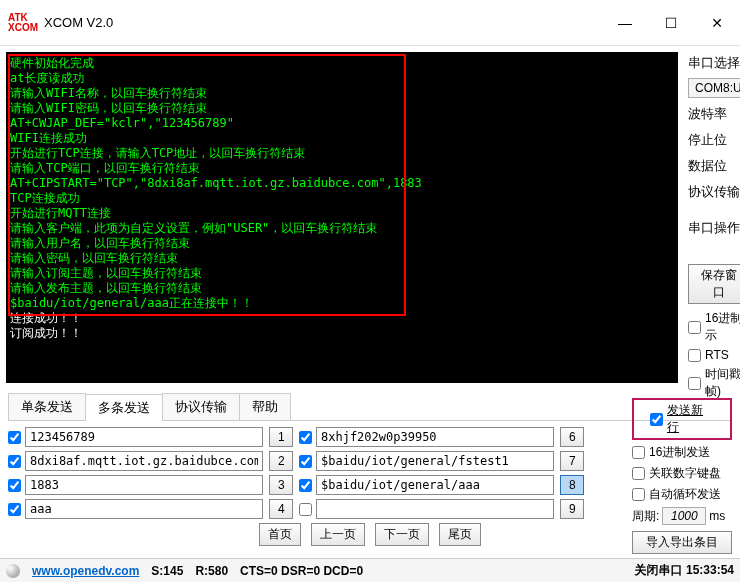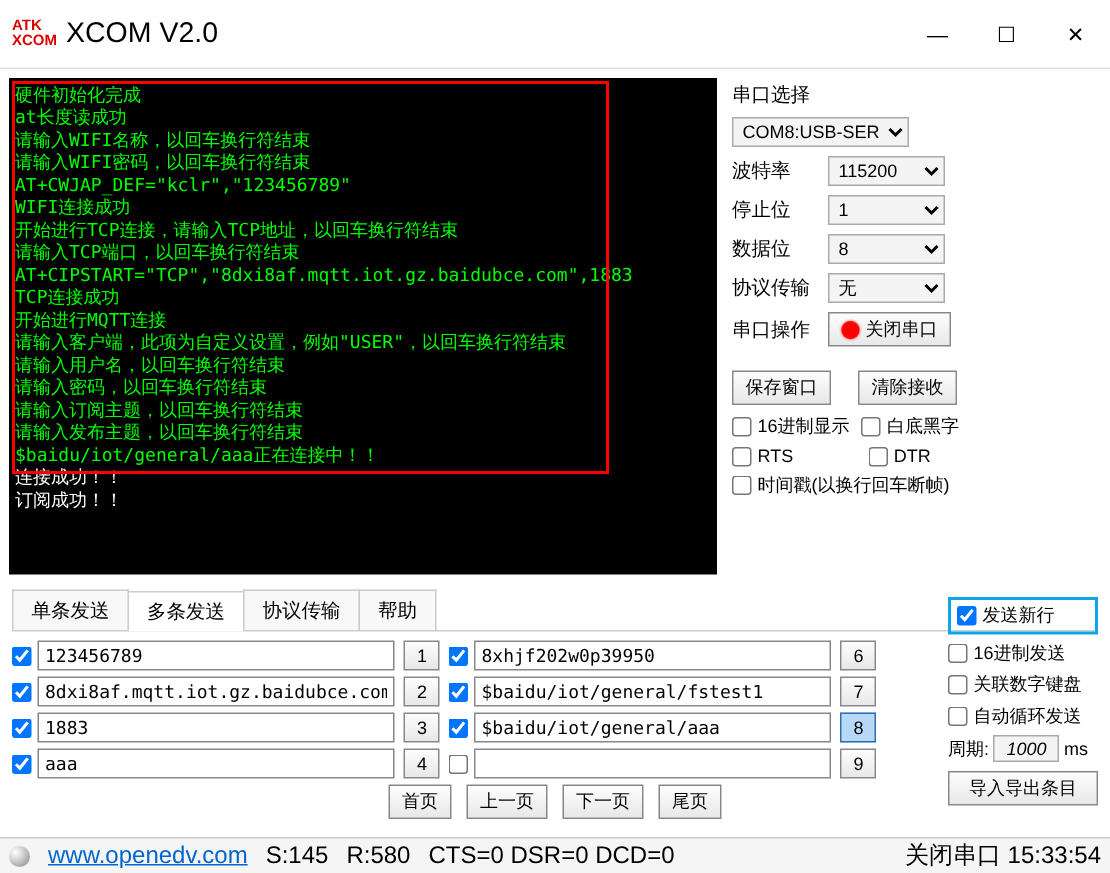--- a/index.html
+++ b/index.html
@@ -1,24 +1,24 @@
 <!DOCTYPE html>
 <html><head>
 <meta charset="utf-8">
 <style>
 * { box-sizing: border-box; margin: 0; padding: 0; }
 body { font-family: "Microsoft YaHei", "SimSun", sans-serif; font-size: 12px; background: #fff; width: 740px; height: 582px; overflow: hidden; position: relative; }
 .titlebar { height: 46px; background: #fff; border-bottom: 1px solid #e0e0e0; display: flex; align-items: center; padding: 0 8px; }
 .logo { color: #d00; font-weight: bold; font-size: 10px; line-height: 1; margin-right: 6px; }
-.title { flex: 1; font-size: 19px; }
+.title { flex: 1; font-size: 13px; }
 .winbtns { display: flex; gap: 16px; font-size: 14px; }
 .winbtn { width: 30px; text-align: center; cursor: pointer; }
 .main { display: flex; height: 343px; }
 .console-wrap { padding: 6px; }
-.console { width: 472px; height: 331px; background: #000; color: #0f0; font-family: "SimSun", monospace; font-size: 12px; line-height: 15px; padding: 4px; white-space: pre; overflow: hidden; position: relative; }
+.console { width: 672px; height: 331px; background: #000; color: #0f0; font-family: "SimSun", monospace; font-size: 12px; line-height: 15px; padding: 4px; white-space: pre; overflow: hidden; position: relative; }
 .redbox1 { position: absolute; left: 2px; top: 2px; width: 398px; height: 262px; border: 2px solid red; pointer-events: none; }
 .white { color: #fff; }
 .sidepanel { flex: 1; padding: 8px 10px 8px 4px; font-size: 13px; }
 .row { display: flex; align-items: center; margin-bottom: 6px; gap: 6px; }
 .lbl { width: 58px; }
 select, input[type=text] { font-size: 12px; padding: 1px 2px; border: 1px solid #aaa; background: #f4f4f4; }
 select { width: 78px; }
 .wide { width: 118px !important; }
 button { font-size: 12px; padding: 2px 8px; border: 1px solid #888; background: linear-gradient(#fdfdfd,#e8e8e8); cursor: pointer; }
 .btns2 { display: flex; gap: 18px; }
@@ -28,25 +28,25 @@
 .tabbar { display: flex; border-bottom: 1px solid #ccc; margin: 4px 8px 0 8px; }
 .tab { padding: 4px 12px; border: 1px solid #ccc; border-bottom: none; background: #f8f8f8; margin-right: -1px; font-size: 13px; cursor: pointer; }
 .tab.active { background: #fff; position: relative; top: 1px; }
 .grid { padding: 6px 8px; }
 .gridrow { display: flex; gap: 6px; align-items: center; margin-bottom: 4px; }
 .cell { display: flex; align-items: center; gap: 4px; }
 .txtfield { width: 238px; height: 20px; font-family: monospace; font-size: 12px; border: 1px solid #888; padding: 0 4px; background: #fff; }
 .numbtn { width: 24px; height: 20px; border: 1px solid #888; background: linear-gradient(#fdfdfd,#e8e8e8); font-size: 12px; cursor: pointer; text-align: center; }
 .numbtn.hl { background: #b8d8f8; border-color: #2a6fb0; }
 .rightopts { position: absolute; right: 8px; top: 398px; width: 100px; font-size: 12px; }
-.redbox2 { border: 2px solid #0ea5e9; padding: 2px 4px; margin-bottom: 4px; }
+.redbox2 { border: 2px solid #be185d; padding: 2px 16px; margin-bottom: 4px; text-decoration: underline; }
 .navbtns { display: flex; gap: 10px; justify-content: center; margin-top: 2px; }
 .period { display: flex; align-items: center; gap: 3px; }
 .period input { width: 44px; text-align: center; font-style: italic; }
-.status { position: absolute; left: 0; right: 0; bottom: 0; height: 24px; border-top: 1px solid #ccc; background: #f5f5f5; display: flex; align-items: center; font-size: 16px; padding: 0 6px; gap: 12px; }
+.status { position: absolute; left: 0; right: 0; bottom: 0; height: 24px; border-top: 1px solid #ccc; background: #f5f5f5; display: flex; align-items: center; font-size: 12px; padding: 0 6px; gap: 12px; font-weight: bold; }
 .sdot { width: 14px; height: 14px; border-radius: 50%; background: radial-gradient(circle at 30% 30%, #fff, #888); border: 0; }
 .status a { color: #0066cc; text-decoration: underline; }
 </style>
 </head>
 <body>
 
 <div class="titlebar">
   <div class="logo"><span>ATK</span><br><span>XCOM</span></div>
   <div class="title">XCOM V2.0</div>
   <div class="winbtns">

